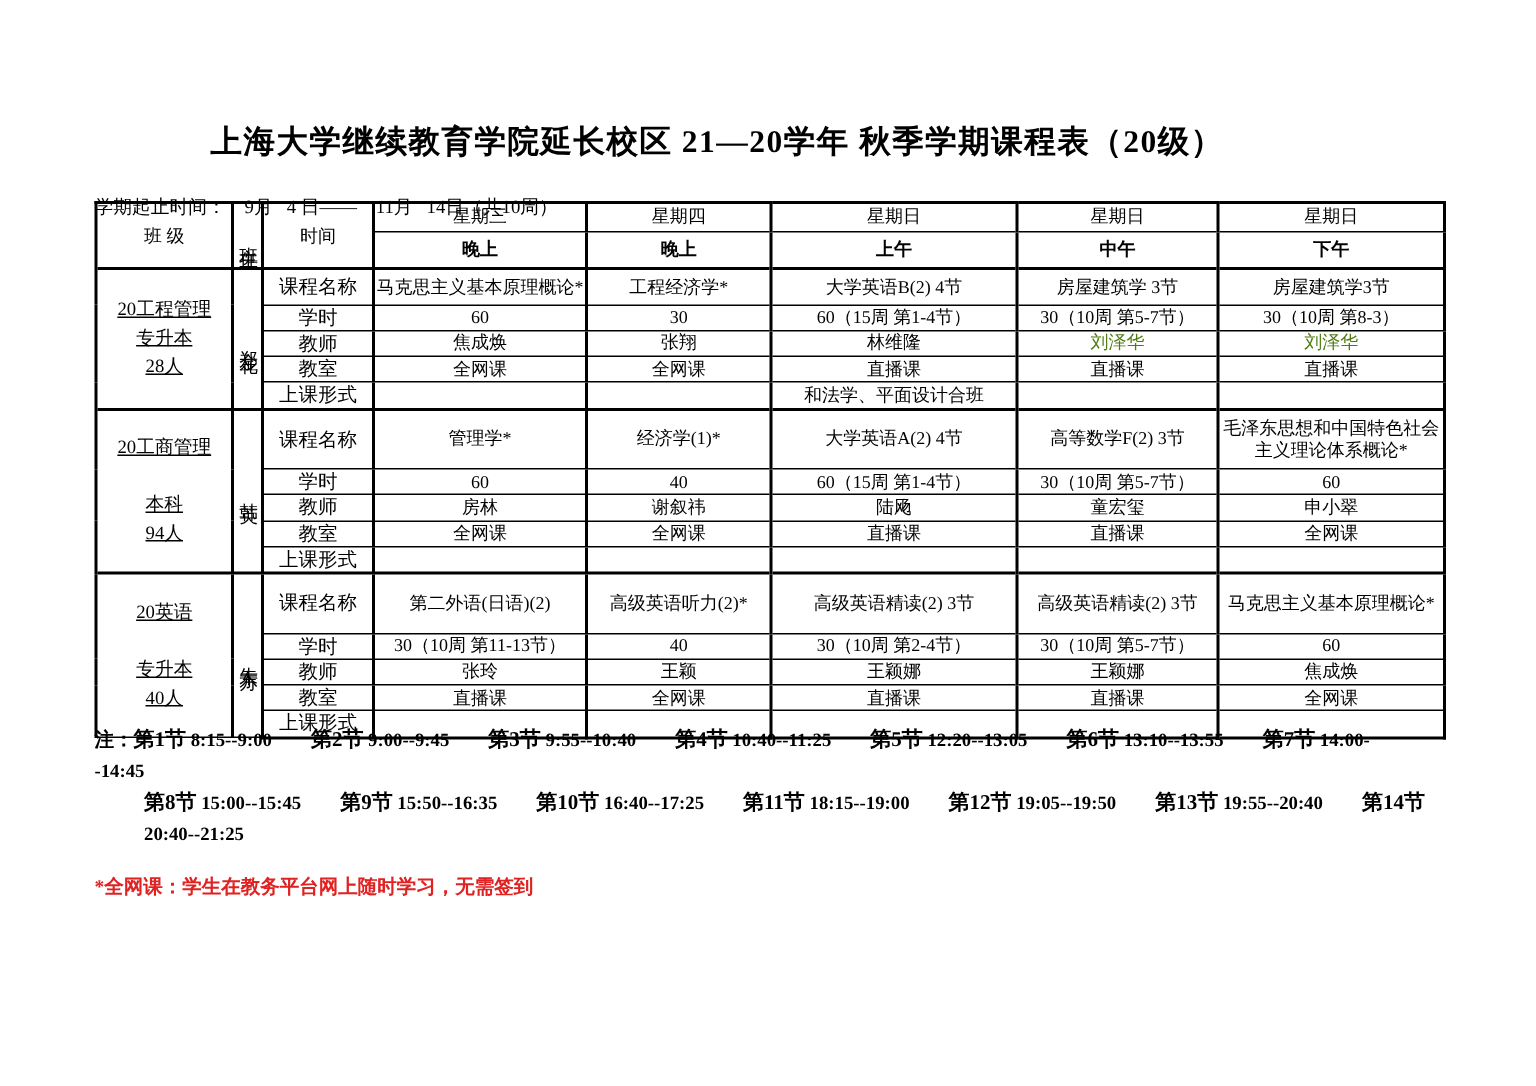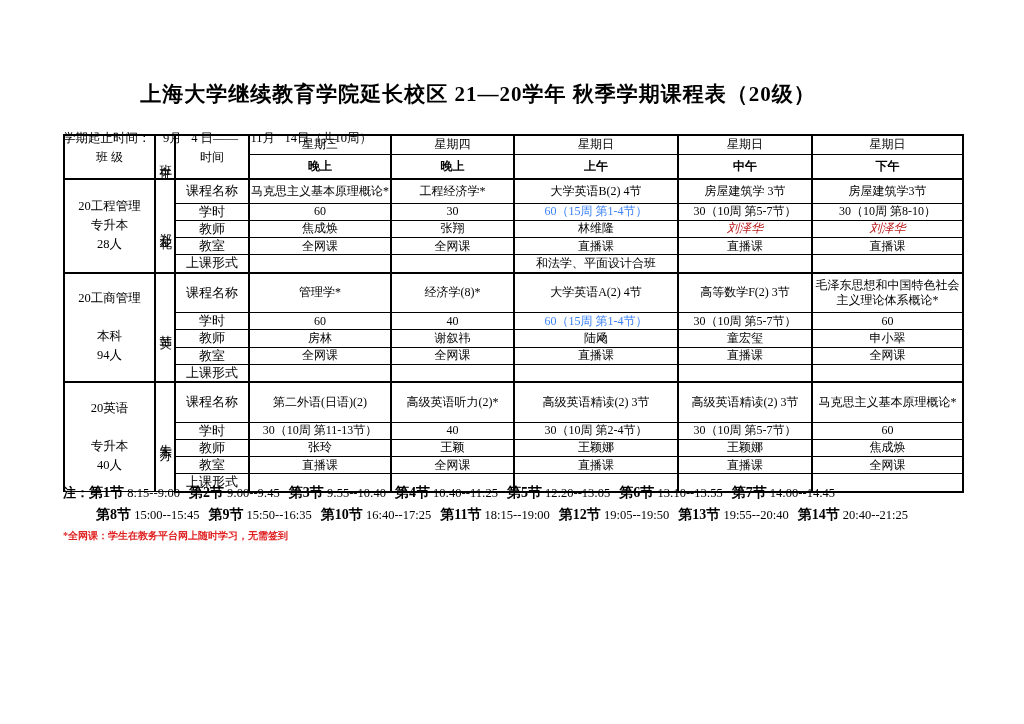--- a/index.html
+++ b/index.html
@@ -13,34 +13,34 @@
      text-align:center;vertical-align:middle;font-size:12px;padding:0 1px;
      overflow:hidden;line-height:1.25;}
   tr.hdr td{border-top-width:2px;}
   tr.block-top td{border-top-width:2px;}
   tr.last-row td{border-bottom-width:2px;}
   .hdr{height:19px;}
   .hdr2{height:25px;font-weight:bold;}
   .r{height:16px;}
   .r-course1{height:24px;}
   .r-course2{height:40px;}
-  .cls{font-size:12.5px;}
+  .cls{font-size:12.5px;text-decoration:underline;}
   .cls div{line-height:19px;min-height:19px;}
   .adv{writing-mode:vertical-rl;text-orientation:upright;letter-spacing:2px;
        padding:0;font-size:12.5px;}
   .rlabel{font-size:13px;}
-  .blue{color:#3b82f6;}
-  .red{color:#b91c1c;font-style:italic;}
+  .blue{color:#000000;}
+  .red{color:#4d7c0f;}
   .nowrap{white-space:nowrap;}
   .notes{position:absolute;top:482px;left:63px;width:898px;font-size:12.5px;line-height:21px;}
   .notes .prefix{font-weight:bold;font-size:13px;}
   .pnum{font-weight:bold;font-size:14px;}
-  .ptime{font-weight:normal;margin-right:9px;}
+  .ptime{font-weight:bold;margin-right:26px;}
   .nline2{padding-left:33px;}
-  .rednotes{margin-top:2px;color:#e02222;font-weight:bold;font-size:10px;line-height:16px;}
+  .rednotes{margin-top:16px;color:#e02222;font-weight:bold;font-size:13px;line-height:16px;}
   .rednotes div{margin-bottom:0;}
 </style>
 </head>
 <body>
 
 <div class="title">上海大学继续教育学院延长校区 21—20学年 秋季学期课程表（20级）</div>
 <div class="semester">学期起止时间：    9月   4 日——    11月   14日（共10周）</div>
 
 <table>
   <colgroup>
@@ -86,21 +86,21 @@
     <td>大学英语B(2)  4节</td>
     <td>房屋建筑学 3节</td>
     <td>房屋建筑学3节</td>
   </tr>
   <tr class="r">
     <td class="rlabel">学时</td>
     <td>60</td>
     <td>30</td>
     <td class="blue">60（15周 第1-4节）</td>
     <td>30（10周 第5-7节）</td>
-    <td>30（10周 第8-10）</td>
+    <td>30（10周 第8-3）</td>
   </tr>
   <tr class="r">
     <td class="rlabel">教师</td>
     <td>焦成焕</td>
     <td>张翔</td>
     <td>林维隆</td>
     <td class="red">刘泽华</td>
     <td class="red">刘泽华</td>
   </tr>
   <tr class="r">
@@ -123,21 +123,21 @@
   <tr class="block-top r-course2">
     <td rowspan="5" class="cls">
       <div>20工商管理</div>
       <div></div>
       <div>本科</div>
       <div>94人</div>
     </td>
     <td rowspan="5" class="adv">韩英</td>
     <td class="rlabel">课程名称</td>
     <td>管理学*</td>
-    <td>经济学(8)*</td>
+    <td>经济学(1)*</td>
     <td>大学英语A(2)  4节</td>
     <td>高等数学F(2)  3节</td>
     <td>毛泽东思想和中国特色社会主义理论体系概论*</td>
   </tr>
   <tr class="r">
     <td class="rlabel">学时</td>
     <td>60</td>
     <td>40</td>
     <td class="blue">60（15周 第1-4节）</td>
     <td>30（10周 第5-7节）</td>

